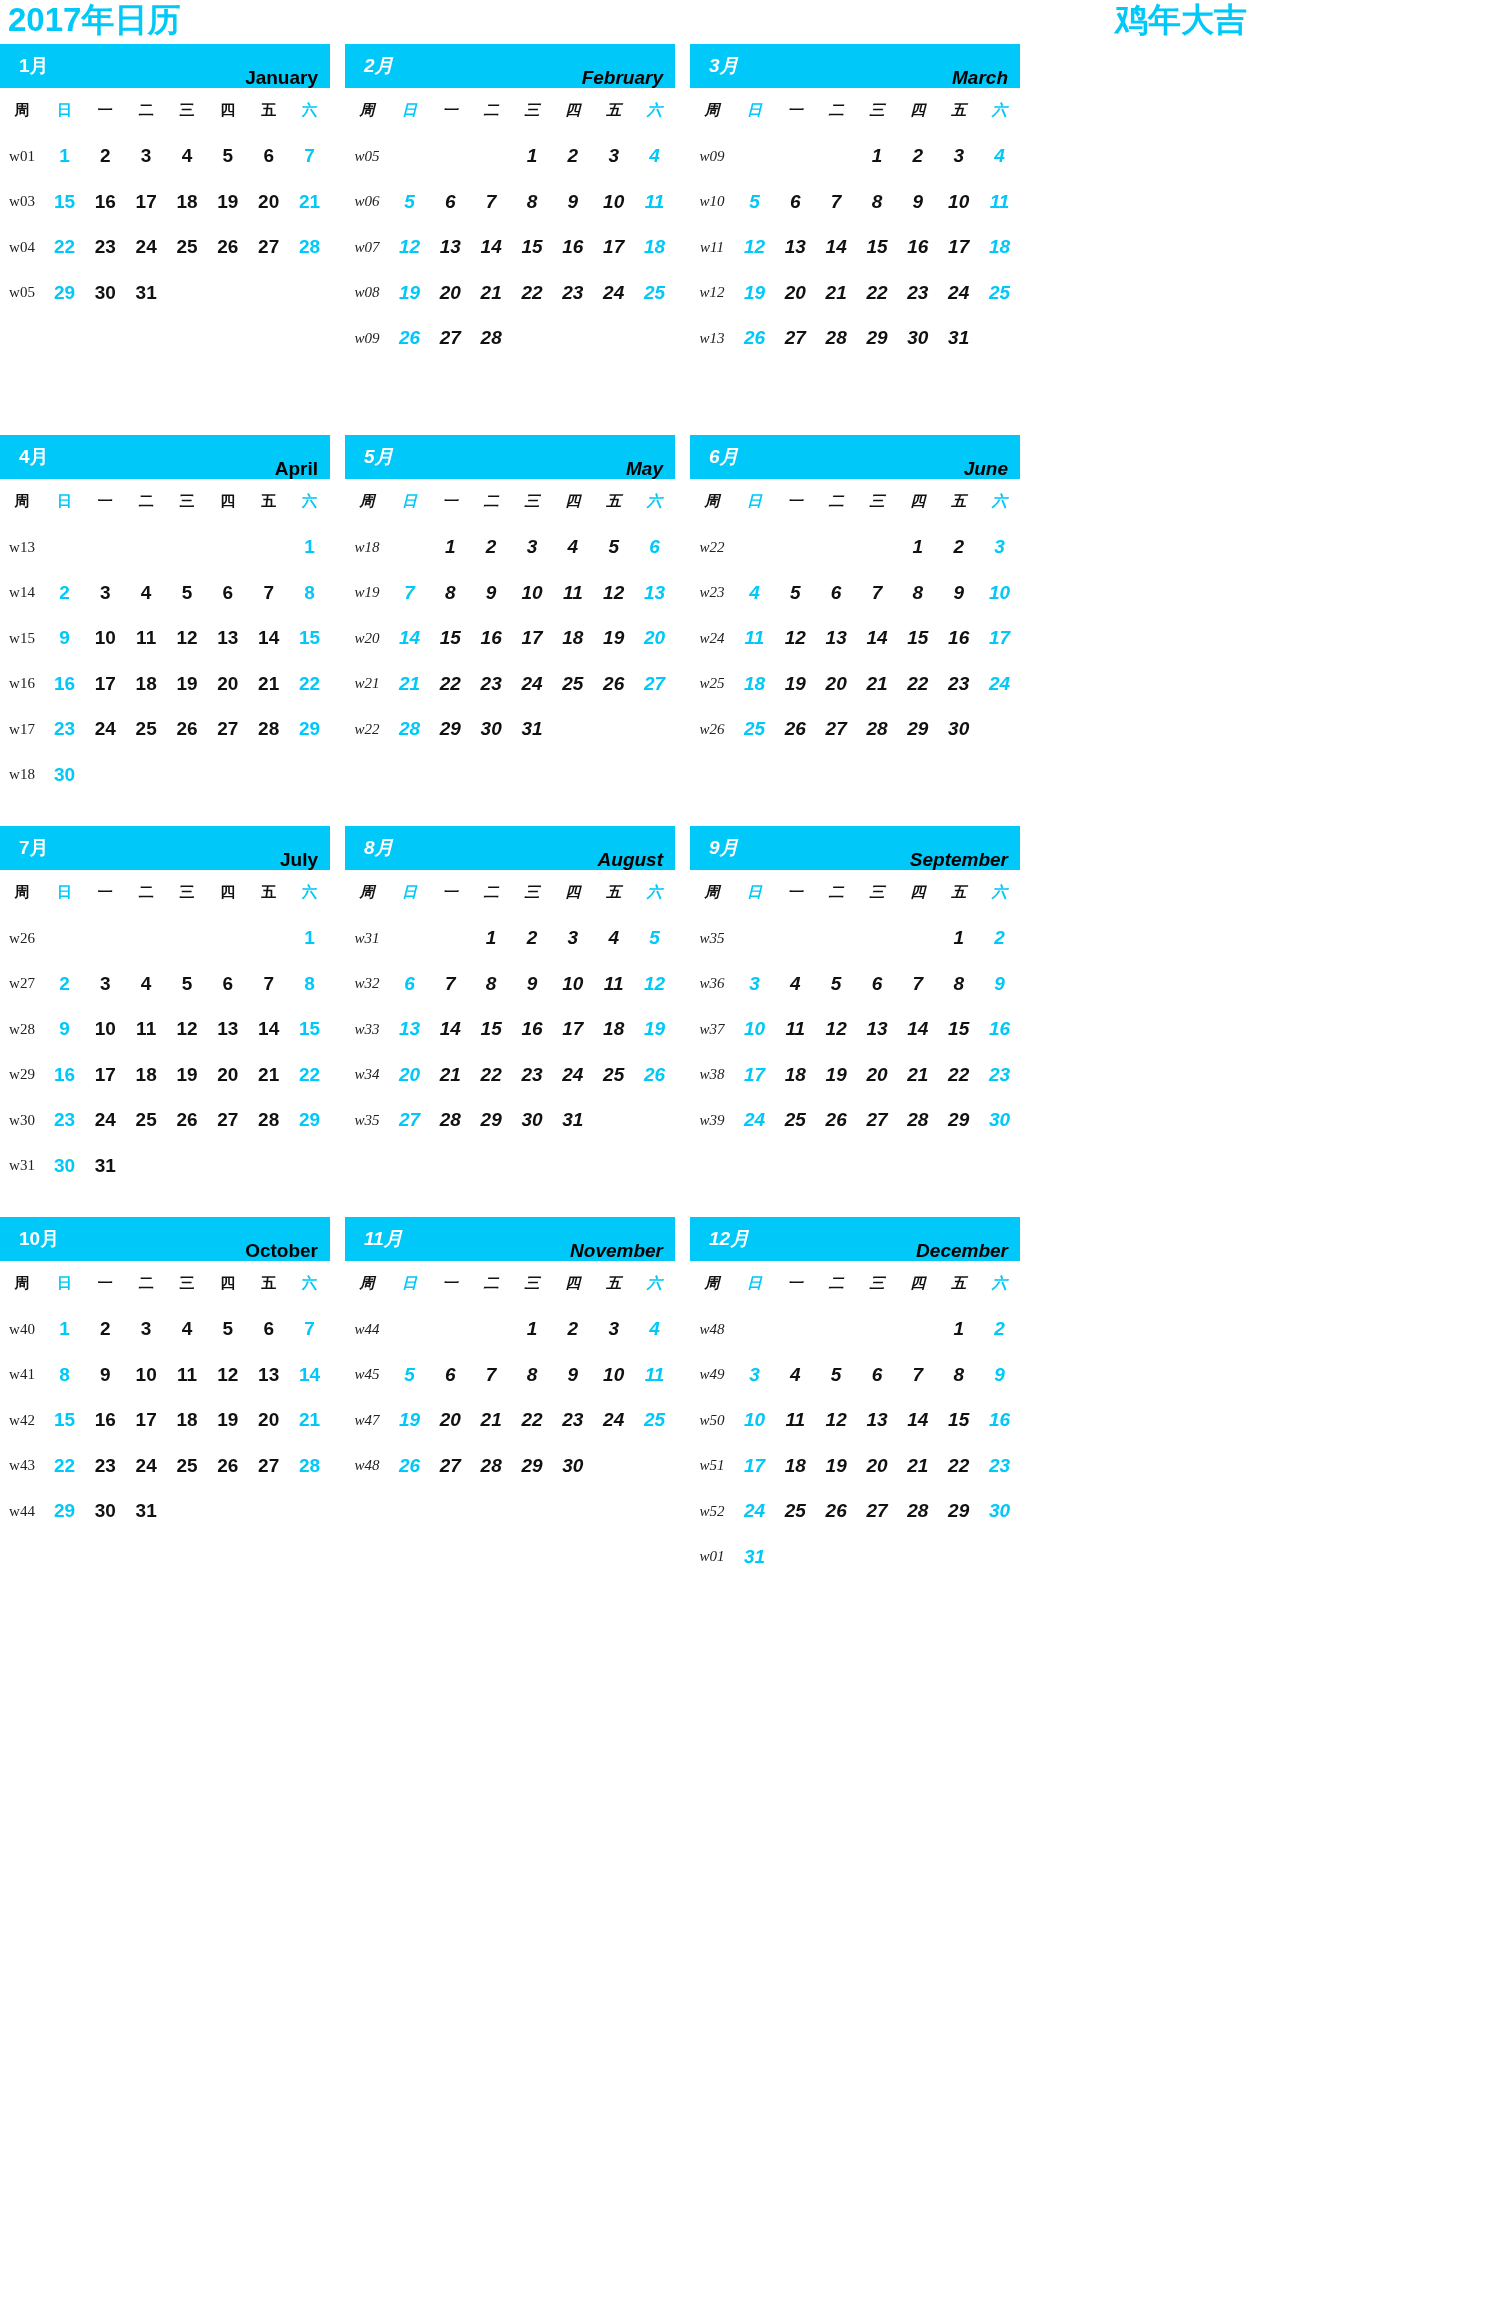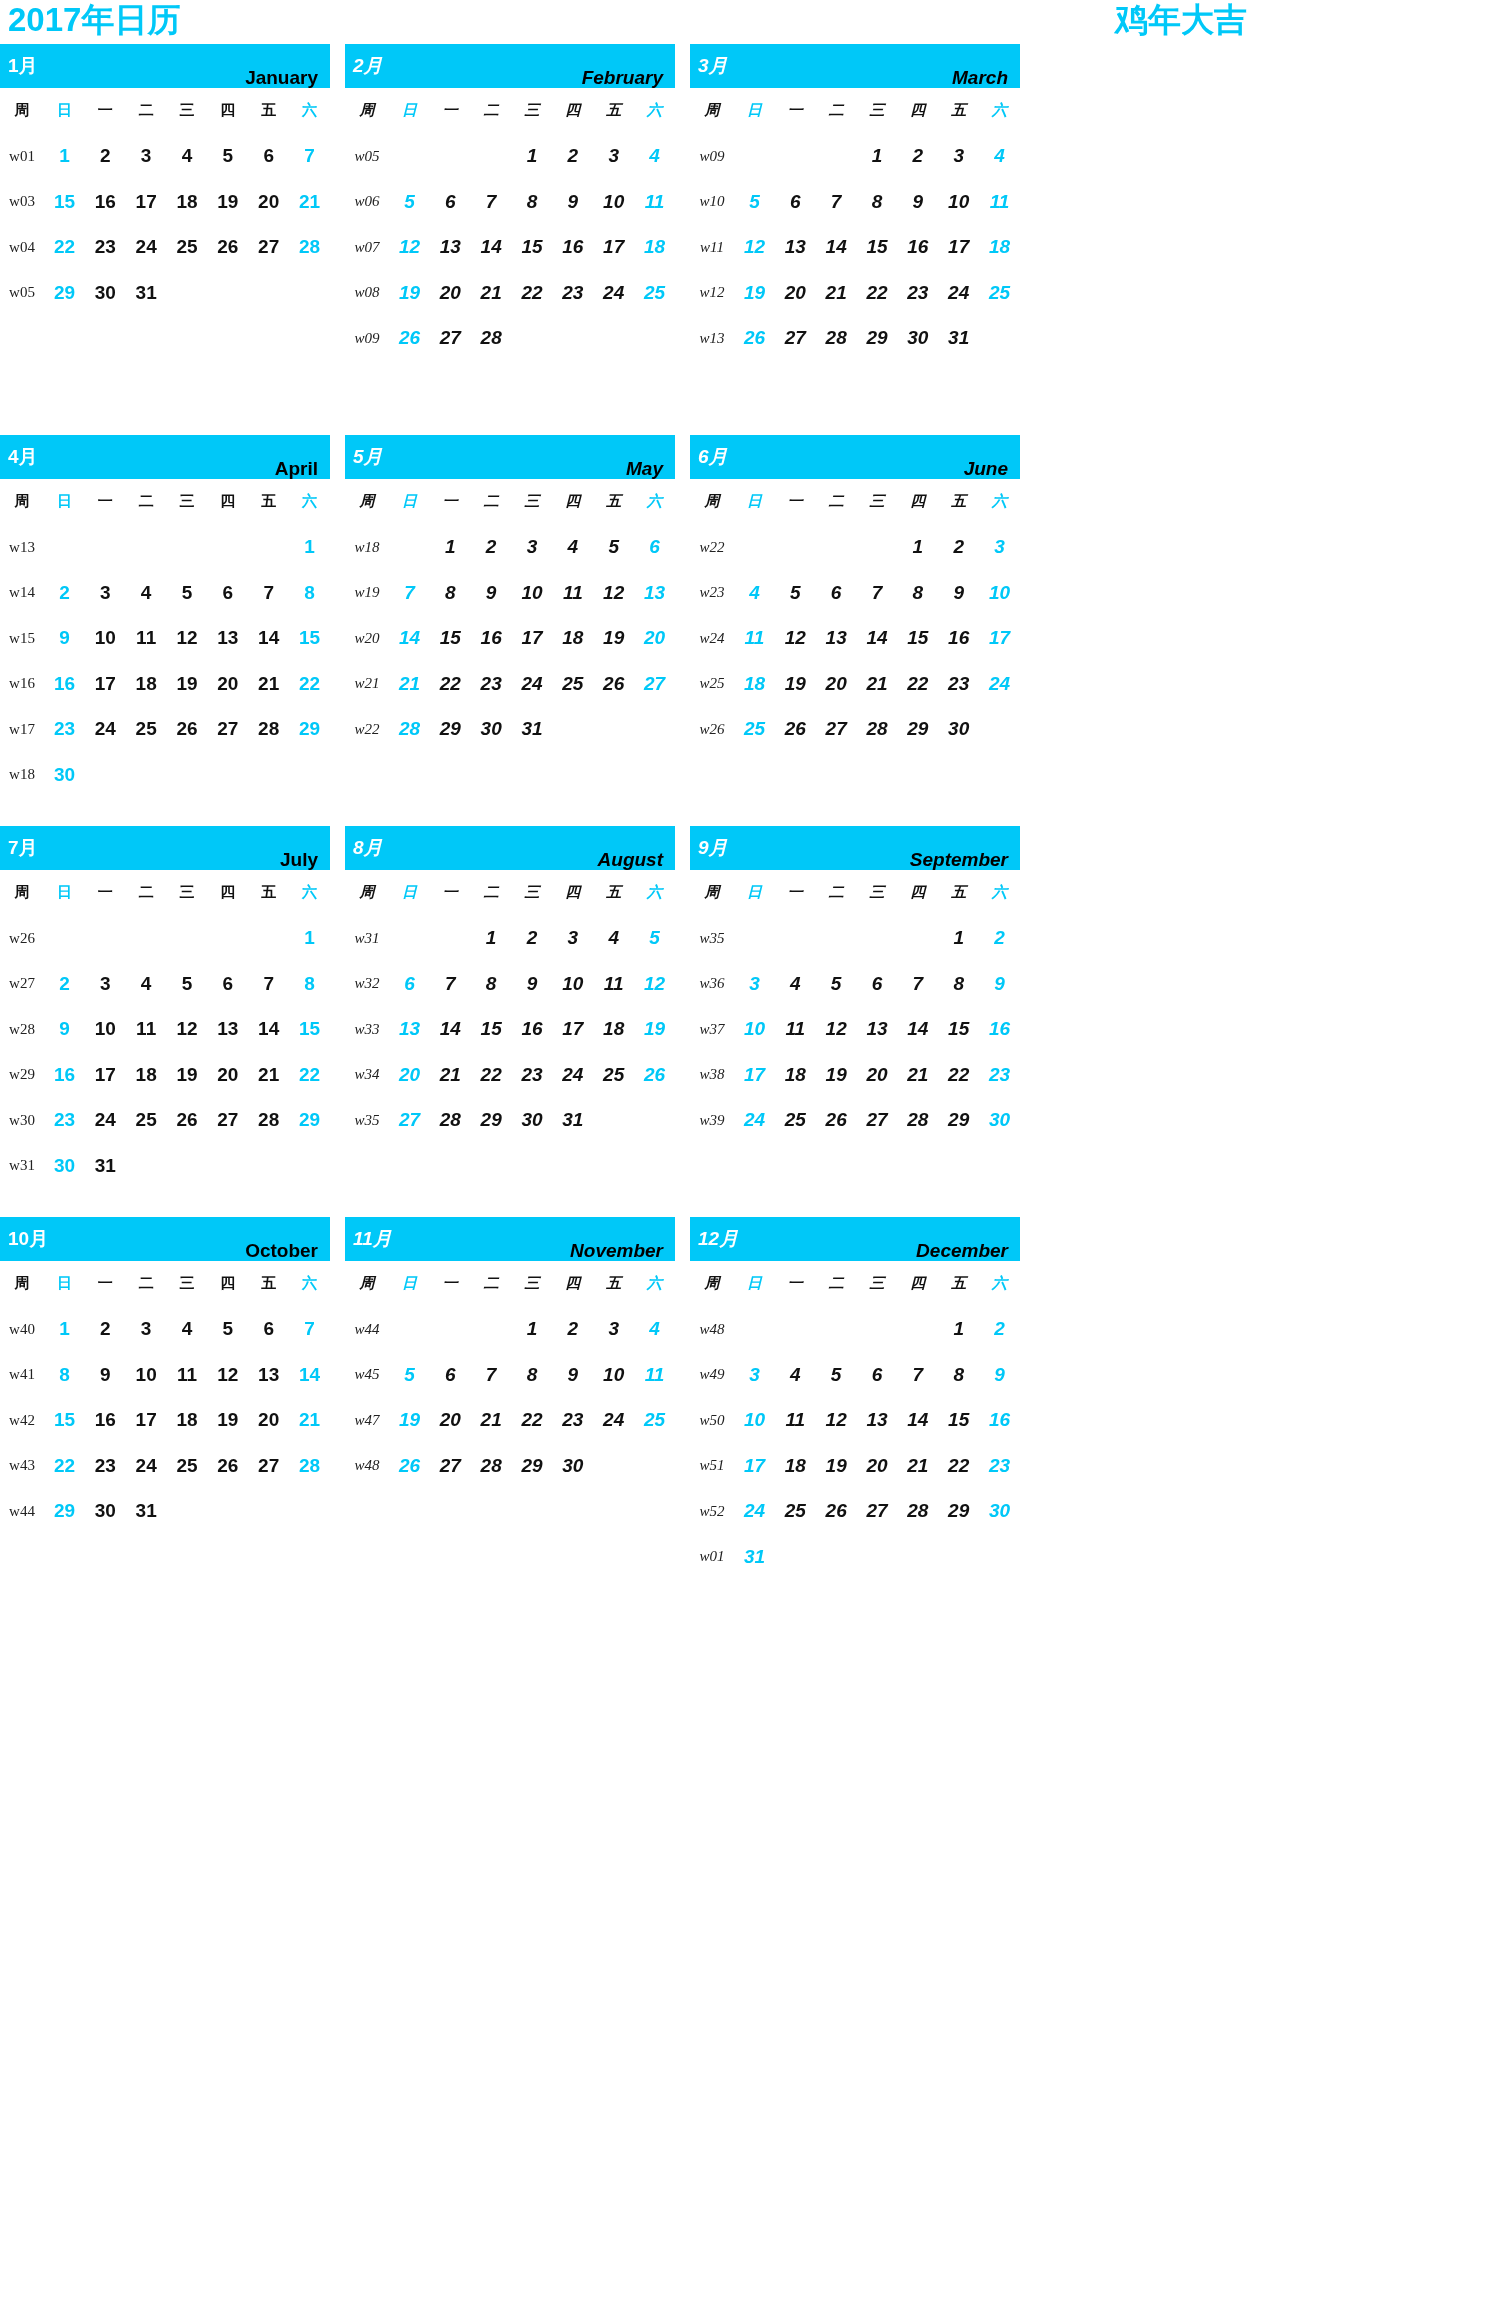--- a/index.html
+++ b/index.html
@@ -65,21 +65,21 @@
   .month.c1 { left: 345px; font-style: italic; }
   .month.c2 { left: 690px; font-style: italic; }
 
   .month-header {
     height: 44px;
     background: #00C8F8;
     position: relative;
   }
   .mh-cn {
     position: absolute;
-    left: 8px;
+    left: 19px;
     top: 0;
     line-height: 44px;
     font-size: 19px;
     font-weight: bold;
     color: #ffffff;
   }
   .mh-en {
     position: absolute;
     right: 12px;
     top: 12px;

